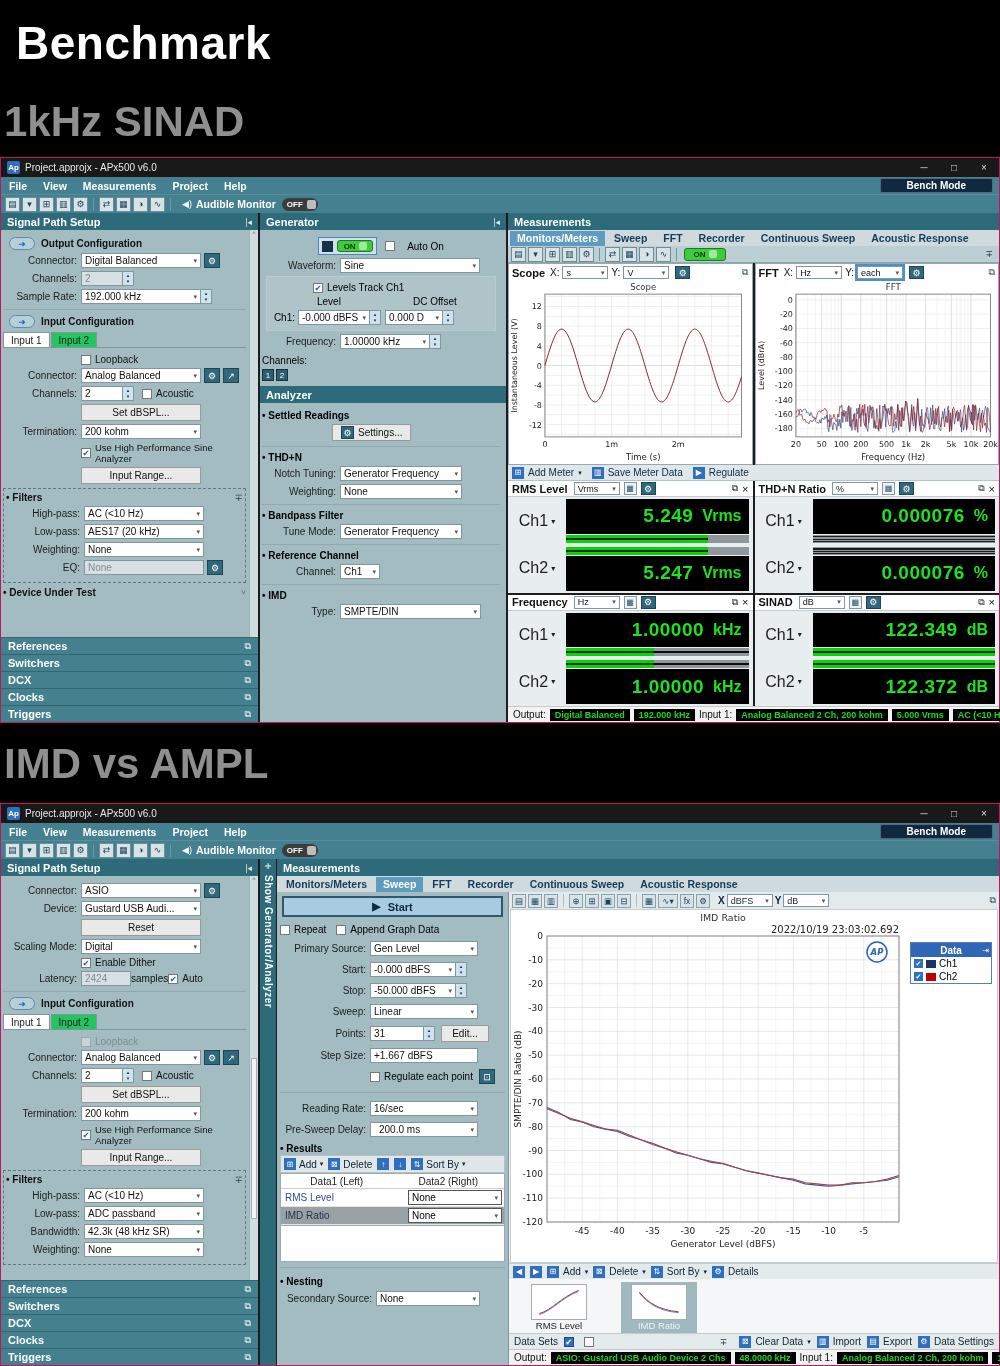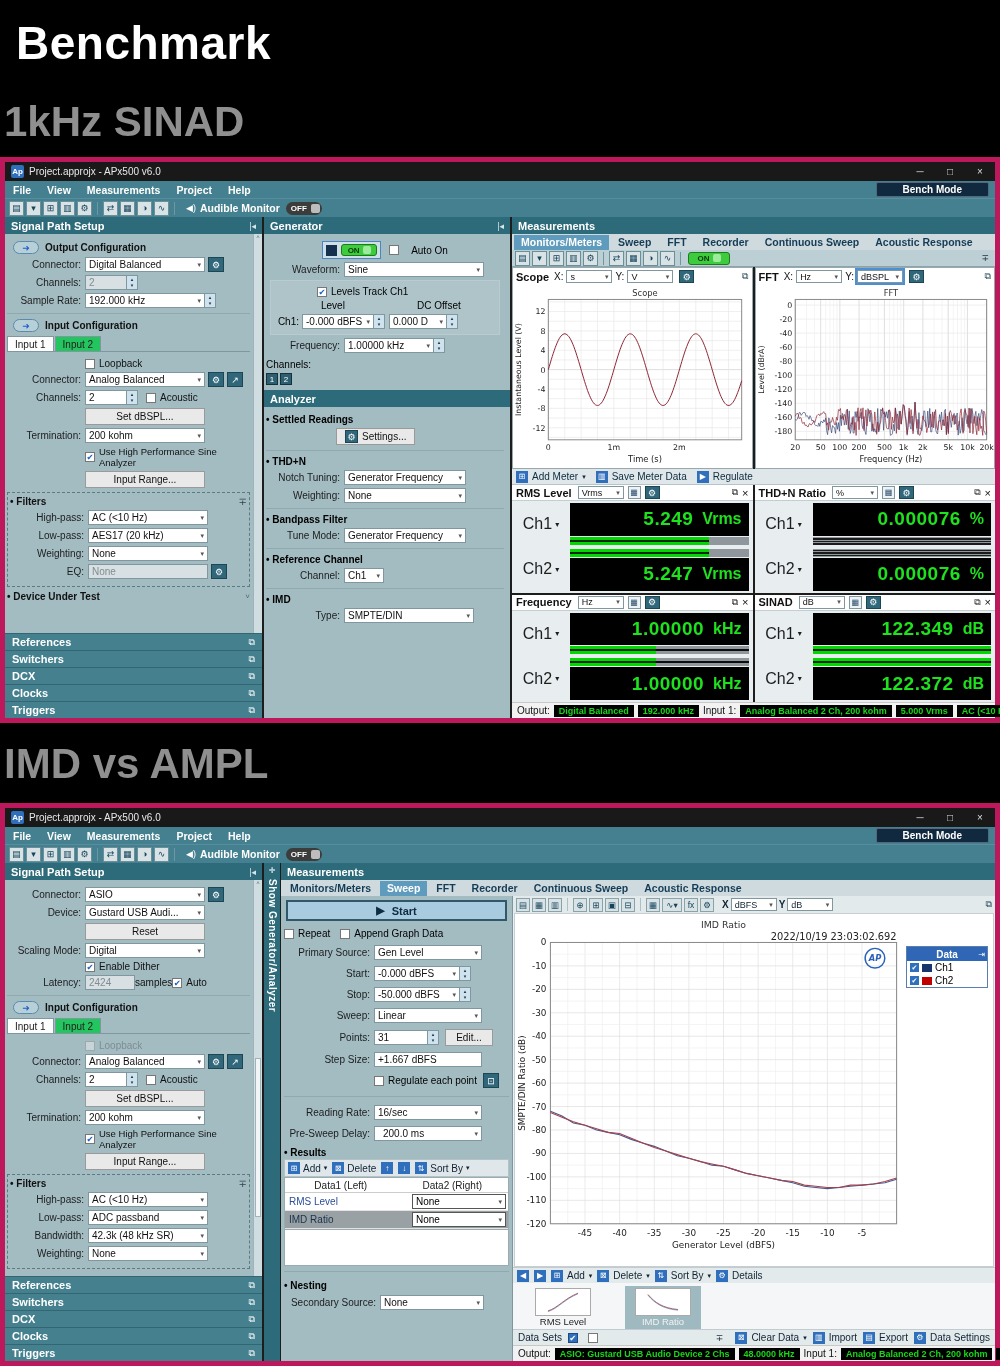--- a/index.html
+++ b/index.html
@@ -1,20 +1,20 @@
 <!DOCTYPE html>
 <html><head>
 <meta charset="utf-8">
 <style>
 *{margin:0;padding:0;box-sizing:border-box;font-family:"Liberation Sans",sans-serif;}
 html,body{width:1000px;height:1366px;background:#000;position:relative;overflow:hidden;}
 .hdr1{position:absolute;left:16px;top:16px;font-size:46px;font-weight:700;color:#fff;letter-spacing:0.5px;}
 .hdr2{position:absolute;left:4px;top:98px;font-size:42px;font-weight:600;color:#8f8f8f;}
 .hdr3{position:absolute;left:4px;top:740px;font-size:42px;font-weight:600;color:#8f8f8f;}
-.window{position:absolute;left:0;width:1000px;background:#a3bcc2;border:5px solid #be185d;display:flex;flex-direction:column;}
+.window{position:absolute;left:0;width:1000px;background:#a3bcc2;border:1px solid #be185d;display:flex;flex-direction:column;}
 #win1{top:157px;height:566px;}
 #win2{top:803px;height:563px;}
 .titlebar{height:19px;background:#191919;display:flex;align-items:center;color:#e8e8e8;font-size:10px;flex:none;}
 .appico{width:13px;height:13px;background:#2f6fbc;color:#fff;font-size:8px;display:flex;align-items:center;justify-content:center;margin:0 5px 0 6px;border-radius:2px;font-weight:bold;flex:none;}
 .wbtns{margin-left:auto;display:flex;}
 .wbtn{width:30px;height:19px;display:flex;align-items:center;justify-content:center;font-size:10px;color:#ddd;}
 .menubar{height:17px;background:#44808f;display:flex;align-items:center;flex:none;padding-left:0;}
 .mi{color:#fff;font-weight:bold;font-size:10.5px;padding:0 8px;}
 .benchbtn{margin-left:auto;margin-right:6px;background:#10293f;border:1px solid #53687f;color:#fff;font-size:10px;font-weight:bold;padding:1px 26px;border-radius:2px;}
 .toolbar{height:19px;background:#44808f;display:flex;align-items:center;flex:none;padding-left:4px;gap:2px;border-top:1px solid #558e9c;}
@@ -463,21 +463,21 @@
               <span>Ch1</span>
               <span class="ar">▾</span>
             </span>
           </div>
         <div class="grpline"></div>
         <div class="fr">
             <span class="bold bullet">IMD</span>
           </div>
         <div class="fr">
             <span class="lbl">Type:</span>
-            <span class="ctl" style="width:130px;">
+            <span class="ctl" style="width:141px;">
               <span>SMPTE/DIN</span>
               <span class="ar">▾</span>
             </span>
           </div>
       </div>
     </div>
 
     <div class="rightcol">
       <div class="panel-h">
           <span>Measurements</span>
@@ -575,21 +575,21 @@
         <div class="gpanel">
           <div class="gph">
             <span class="gname">FFT</span>
             <span>X:</span>
             <span class="combo">
                 <span>Hz</span>
                 <span class="ar">▾</span>
               </span>
             <span>Y:</span>
             <span class="combo blue">
-                <span>dBSPL</span>
+                <span>each</span>
                 <span class="ar">▾</span>
               </span>
             <span class="gearb" style="height:13px;width:15px;">⚙</span>
             <span class="extt">⧉</span>
           </div>
           <svg id="fft-svg" width="100%" height="183" viewBox="0 0 243 183">
               <rect x="0" y="0" width="243" height="183" fill="#fff"></rect>
               <text x="137.5" y="9" font-size="8.5" fill="#333" text-anchor="middle">FFT</text>
               <line x1="40" y1="18.72" x2="235" y2="18.72" stroke="#e7e7e7" stroke-width="0.7"></line>
               <text x="37" y="21.72" font-size="8" fill="#222" text-anchor="end">0</text>

